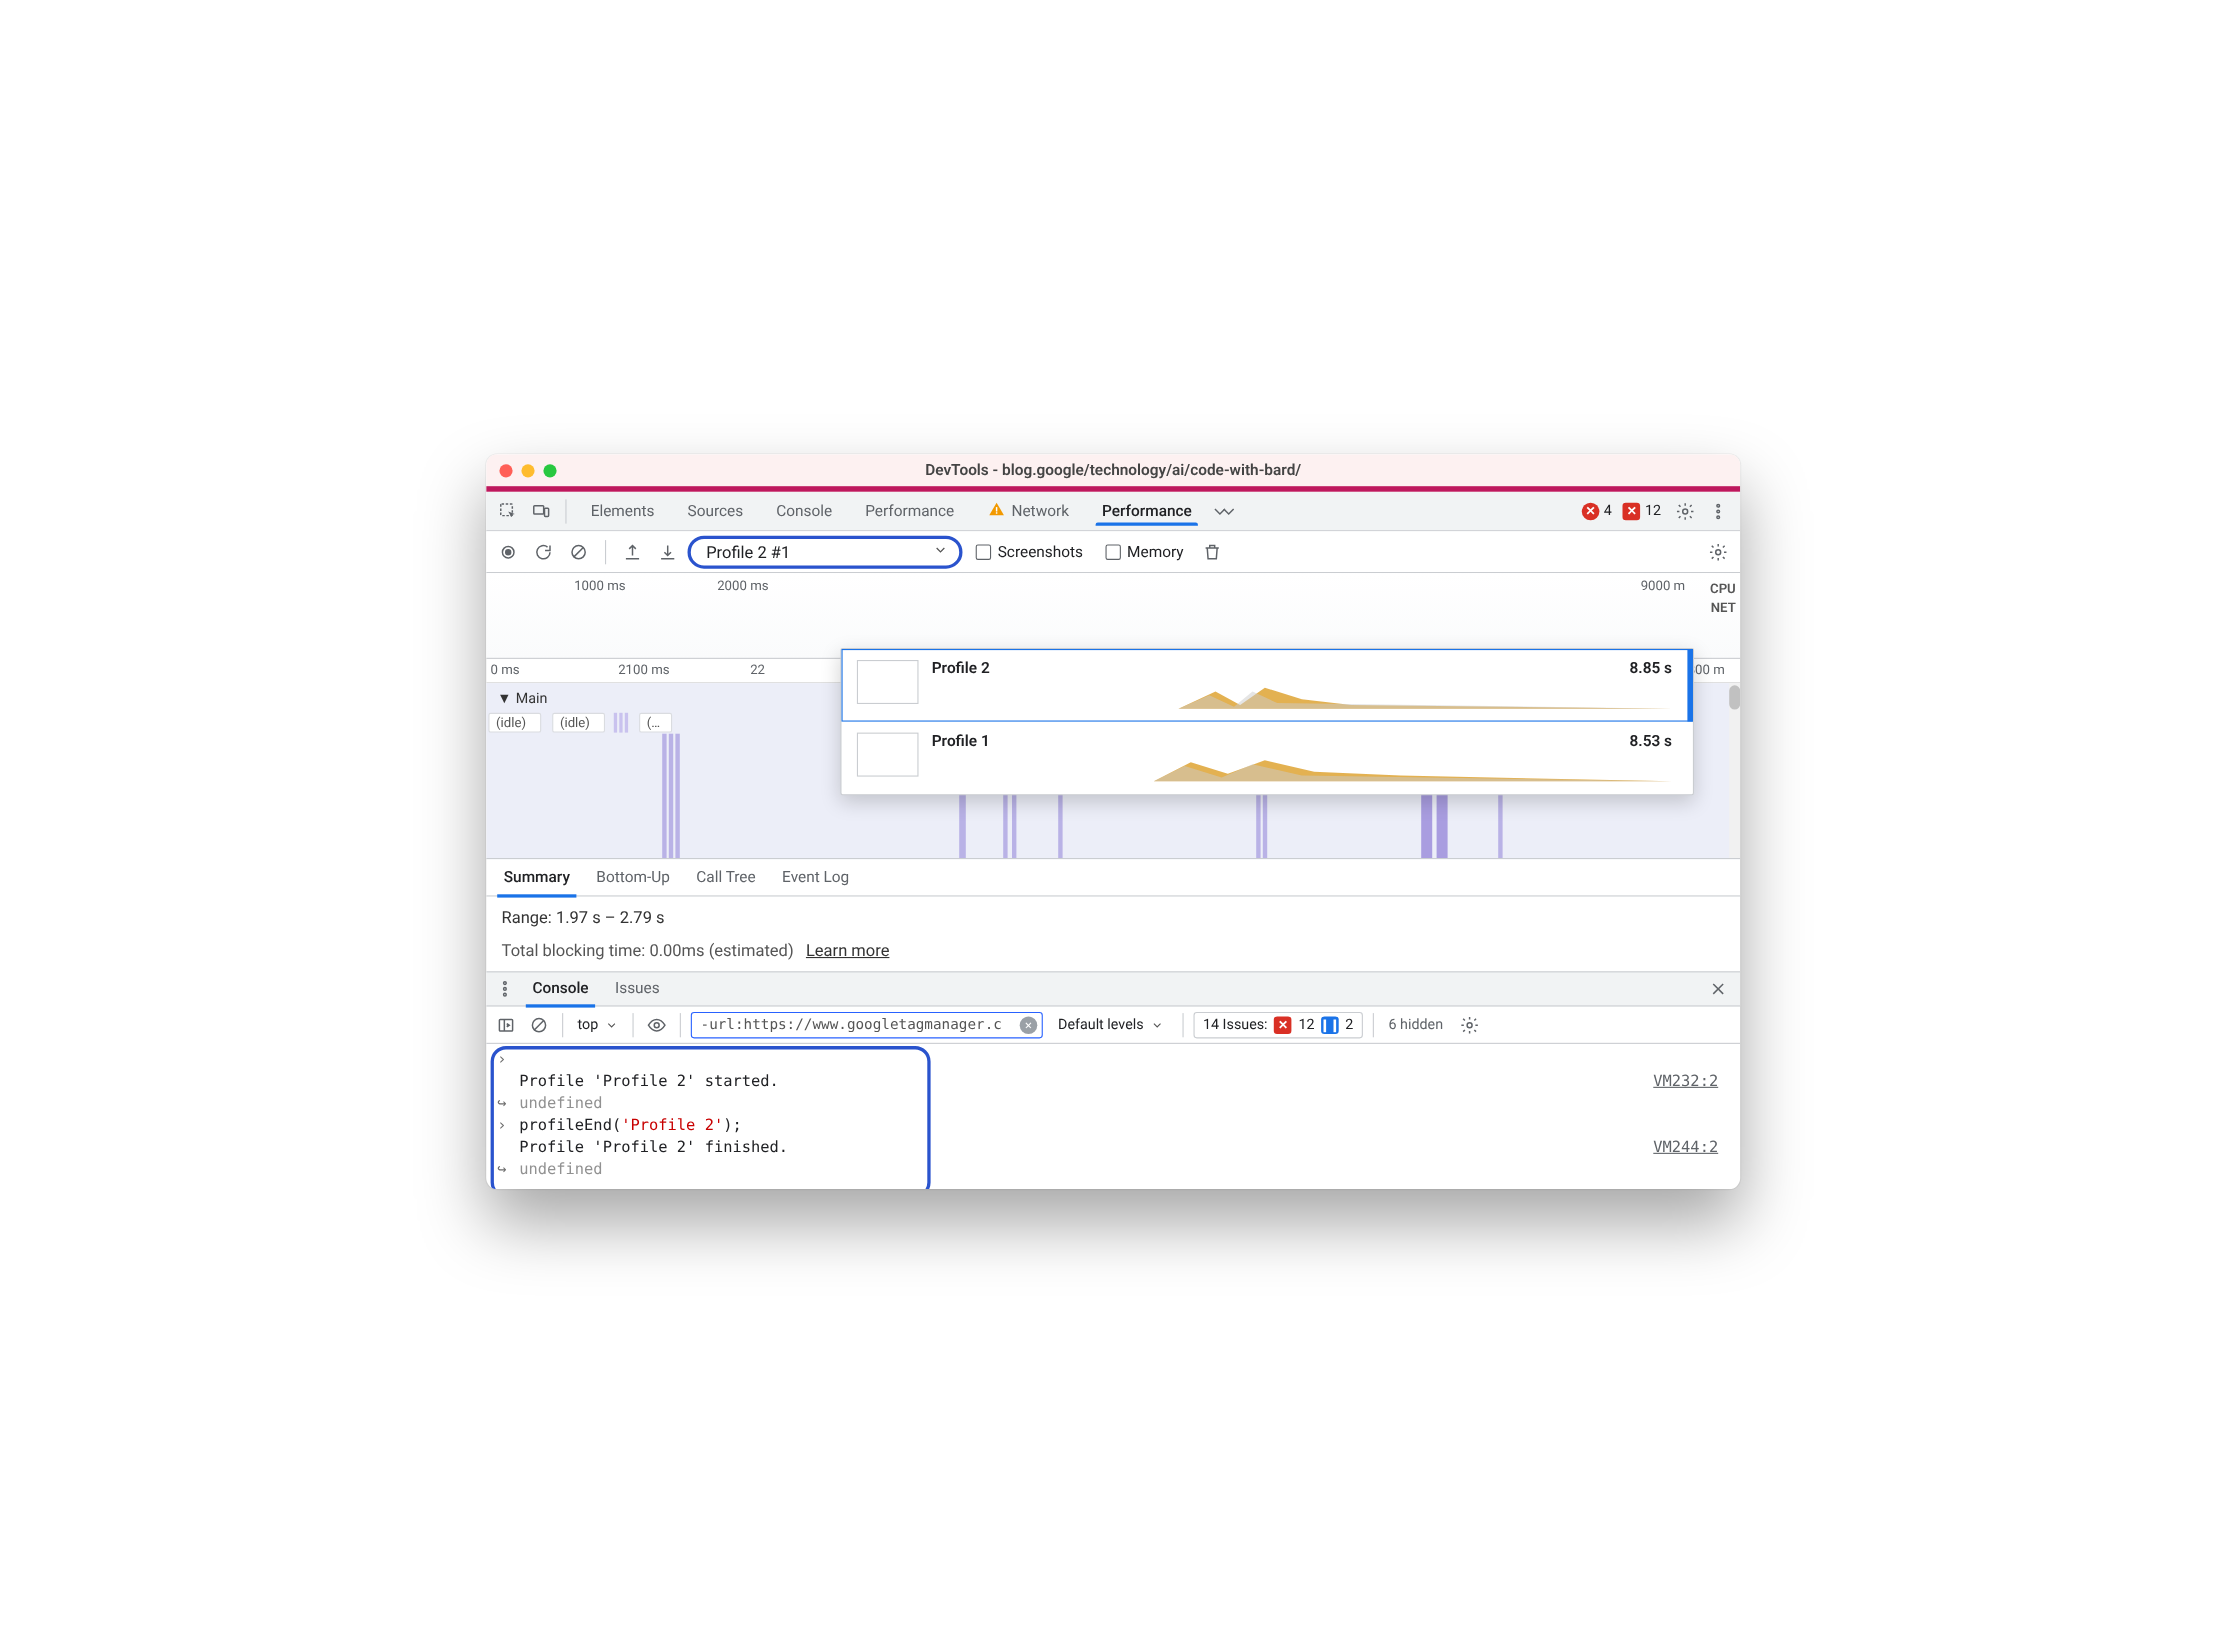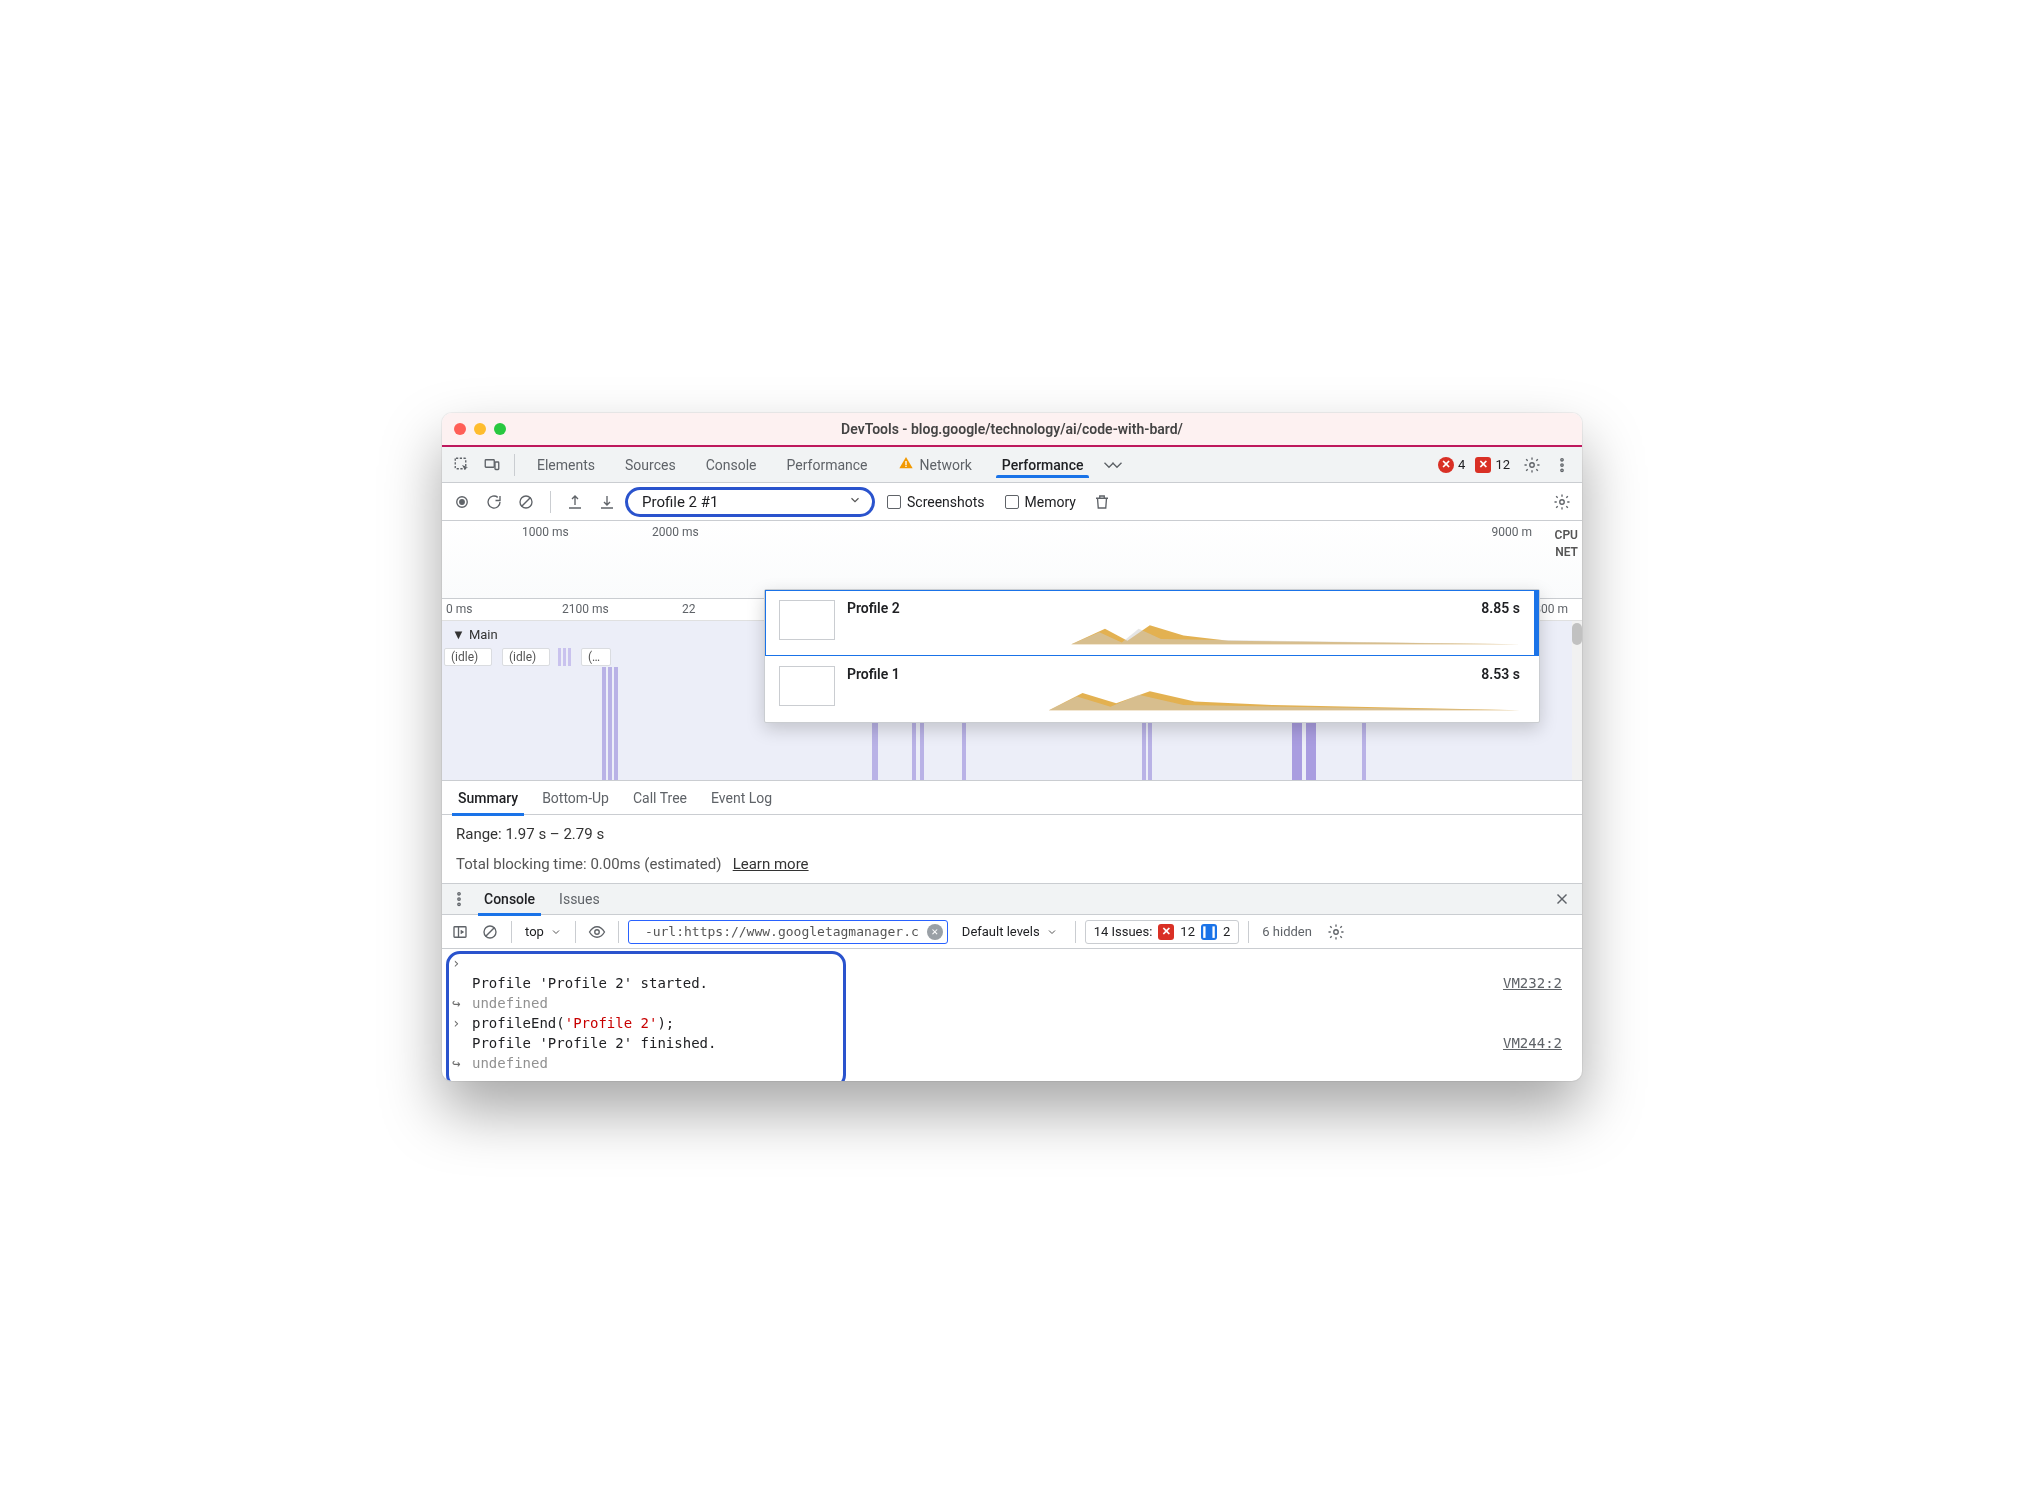--- a/index.html
+++ b/index.html
@@ -34,21 +34,21 @@
     box-shadow: 0 30px 60px rgba(0,0,0,0.35), 0 0 0 1px rgba(0,0,0,0.05);
     background: #fff;
   }
   
   .titlebar {
     height: 34px;
     background: #fdf1f1;
     display: flex;
     align-items: center;
     padding: 0 12px;
-    border-bottom: 2px solid #be185d;
+    border-bottom: 5px solid #be185d;
     position: relative;
   }
   .traffic { display: flex; gap: 8px; }
   .dot { width: 12px; height: 12px; border-radius: 50%; }
   .dot.red { background: #ff5f57; }
   .dot.yellow { background: #febc2e; }
   .dot.green { background: #28c840; }
   .titlebar-title {
     position: absolute; left: 0; right: 0; text-align: center;
     font-size: 14px; font-weight: 600; color: #444;
@@ -176,21 +176,21 @@
   .sum-body .tbt { color:#555; margin-top:12px;}
   .sum-body a { color:#333; text-decoration: underline; cursor:pointer;}
   
   .drawer-bar {
     display:flex; align-items:center; height:32px; border-top:1px solid var(--border); border-bottom:1px solid var(--border);
     background:var(--toolbar-bg); padding:0 6px; gap:4px;
   }
   
   .con-toolbar {
     display:flex; align-items:center; height:34px; border-bottom:1px solid var(--border);
-    padding:0 6px; gap:6px; font-size:13px;text-align:center;
+    padding:0 6px; gap:6px; font-size:13px;
   }
   .con-filter {
     display:flex; align-items:center;
     border:1px solid #2962ff; height:24px; border-radius:3px;
     padding:0 4px 0 8px; gap:0; width:320px;
     font-family: Menlo, Consolas, monospace; font-size:13px; color:#555;
   }
   .con-filter .clear { width:16px; height:16px; border-radius:50%; background:#9aa0a6; color:#fff; font-size:11px; display:inline-flex; align-items:center; justify-content:center; cursor:pointer;}
   .chip { display:inline-flex; align-items:center; gap:6px; padding: 2px 8px; border:1px solid var(--border); border-radius:3px; height:24px;}
   

